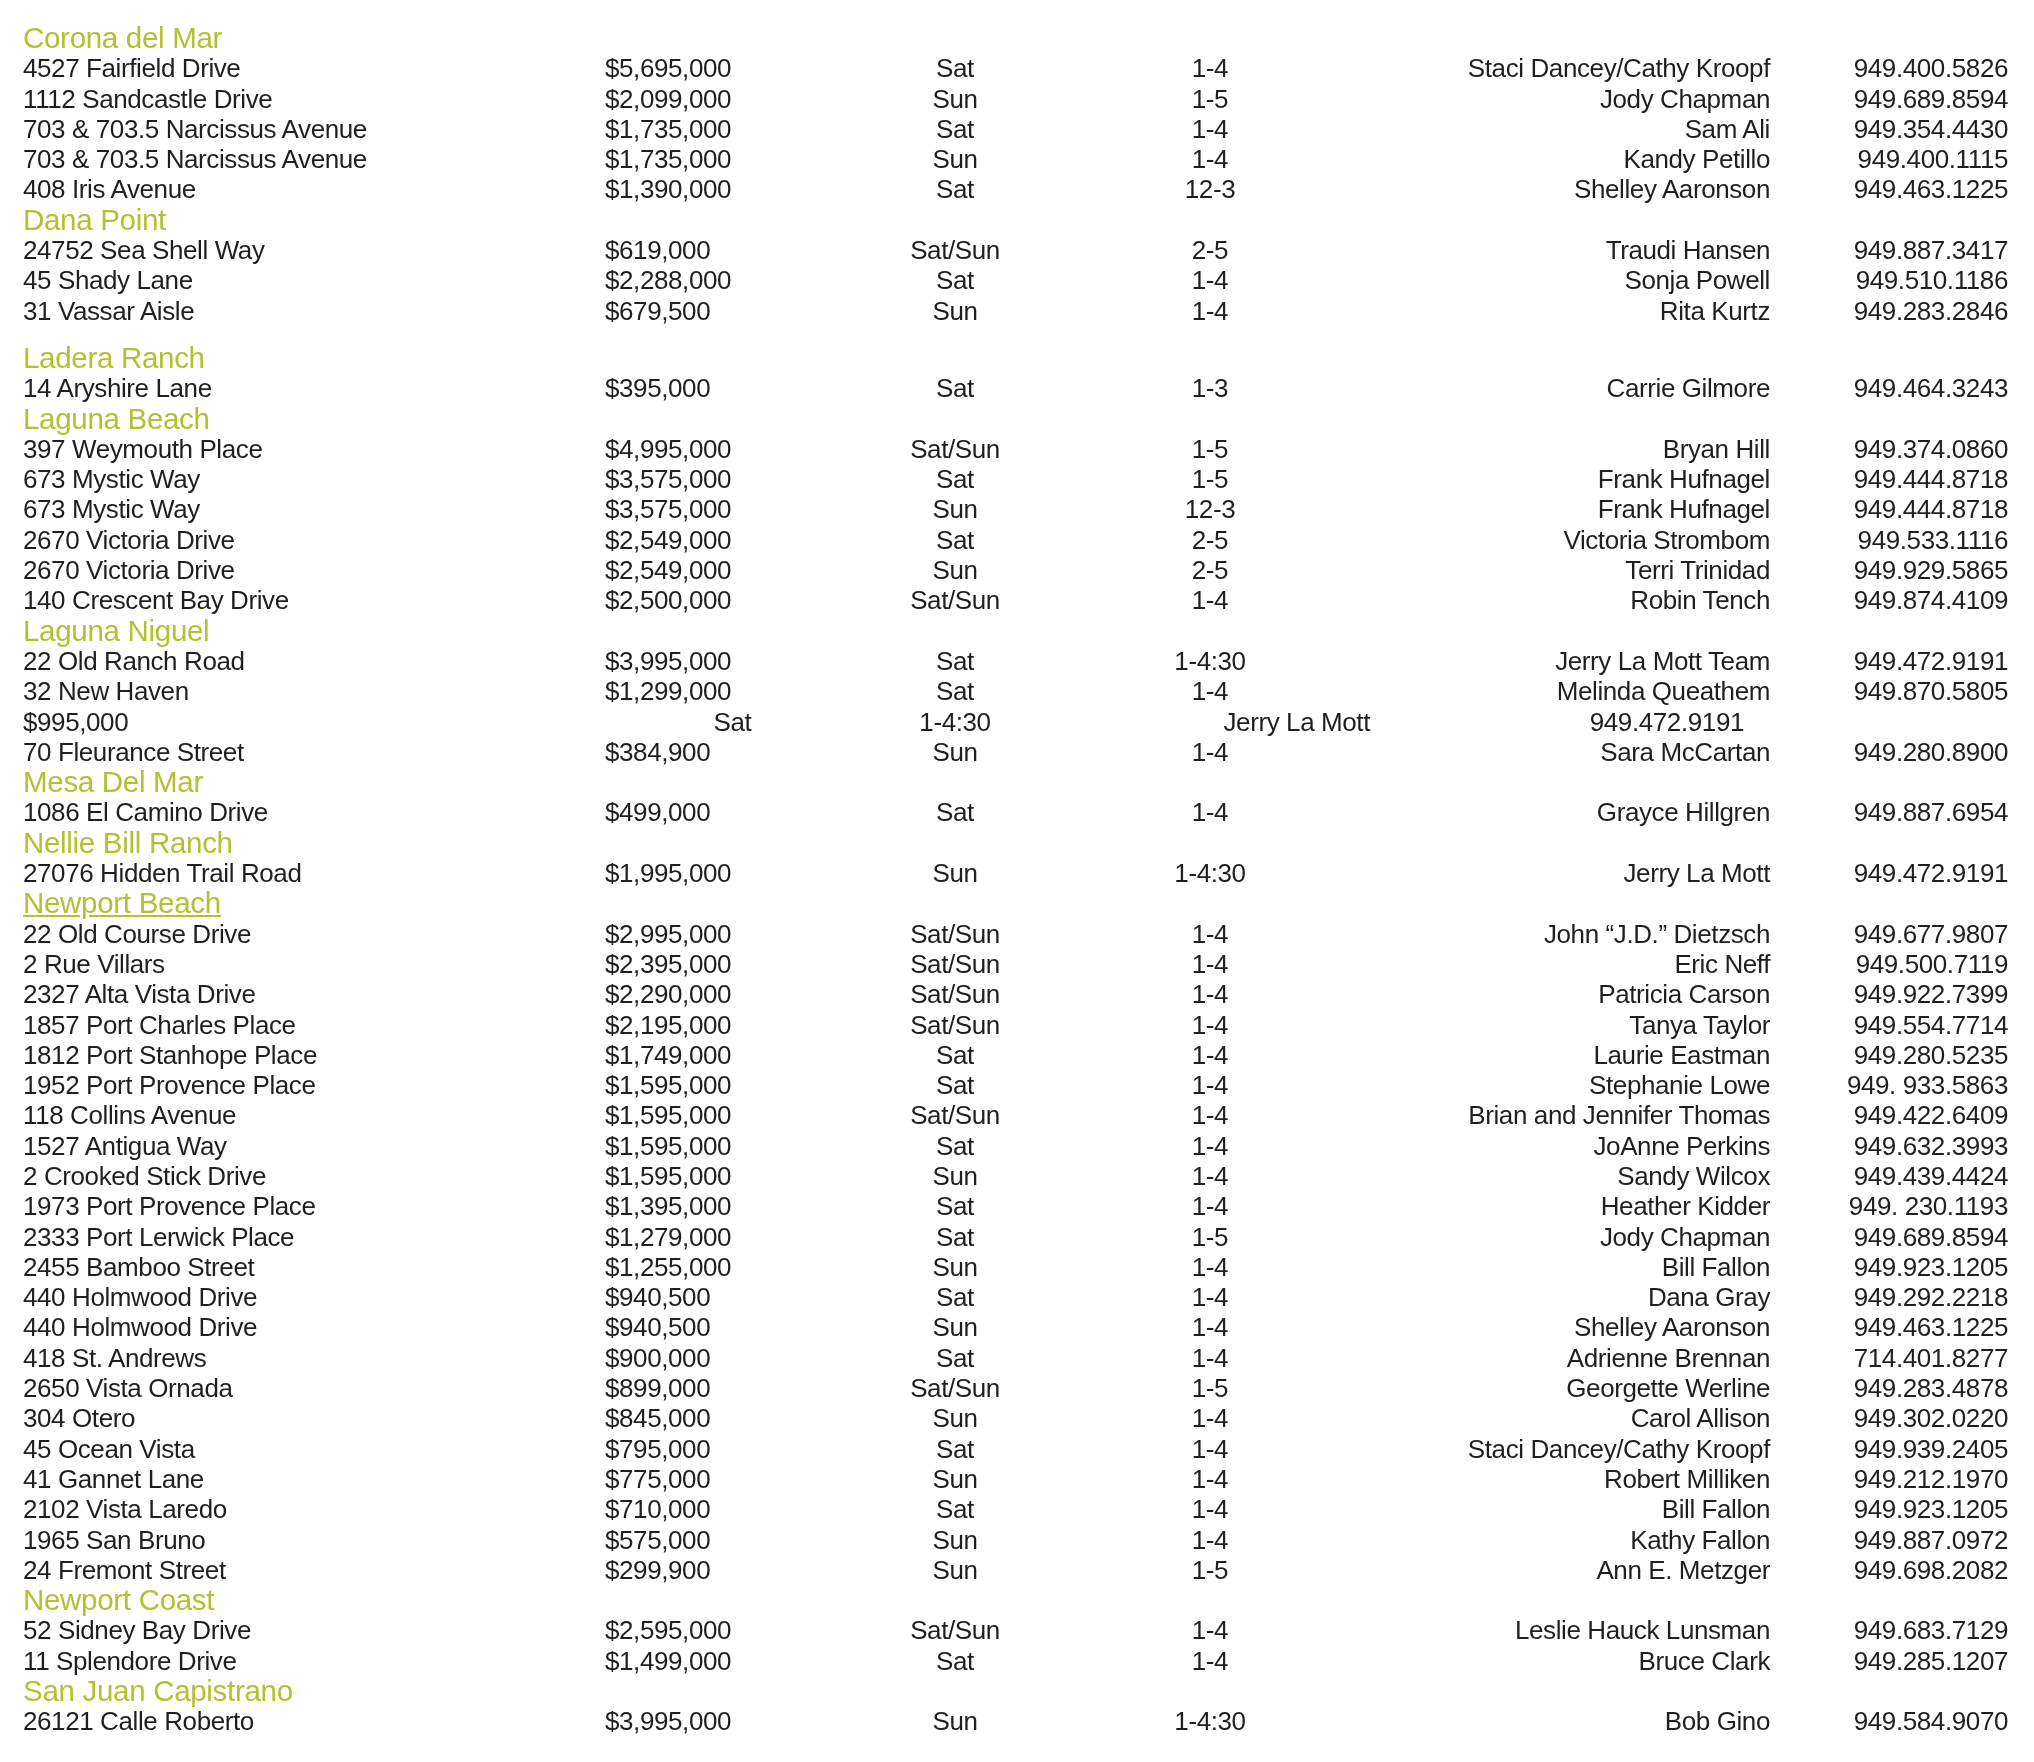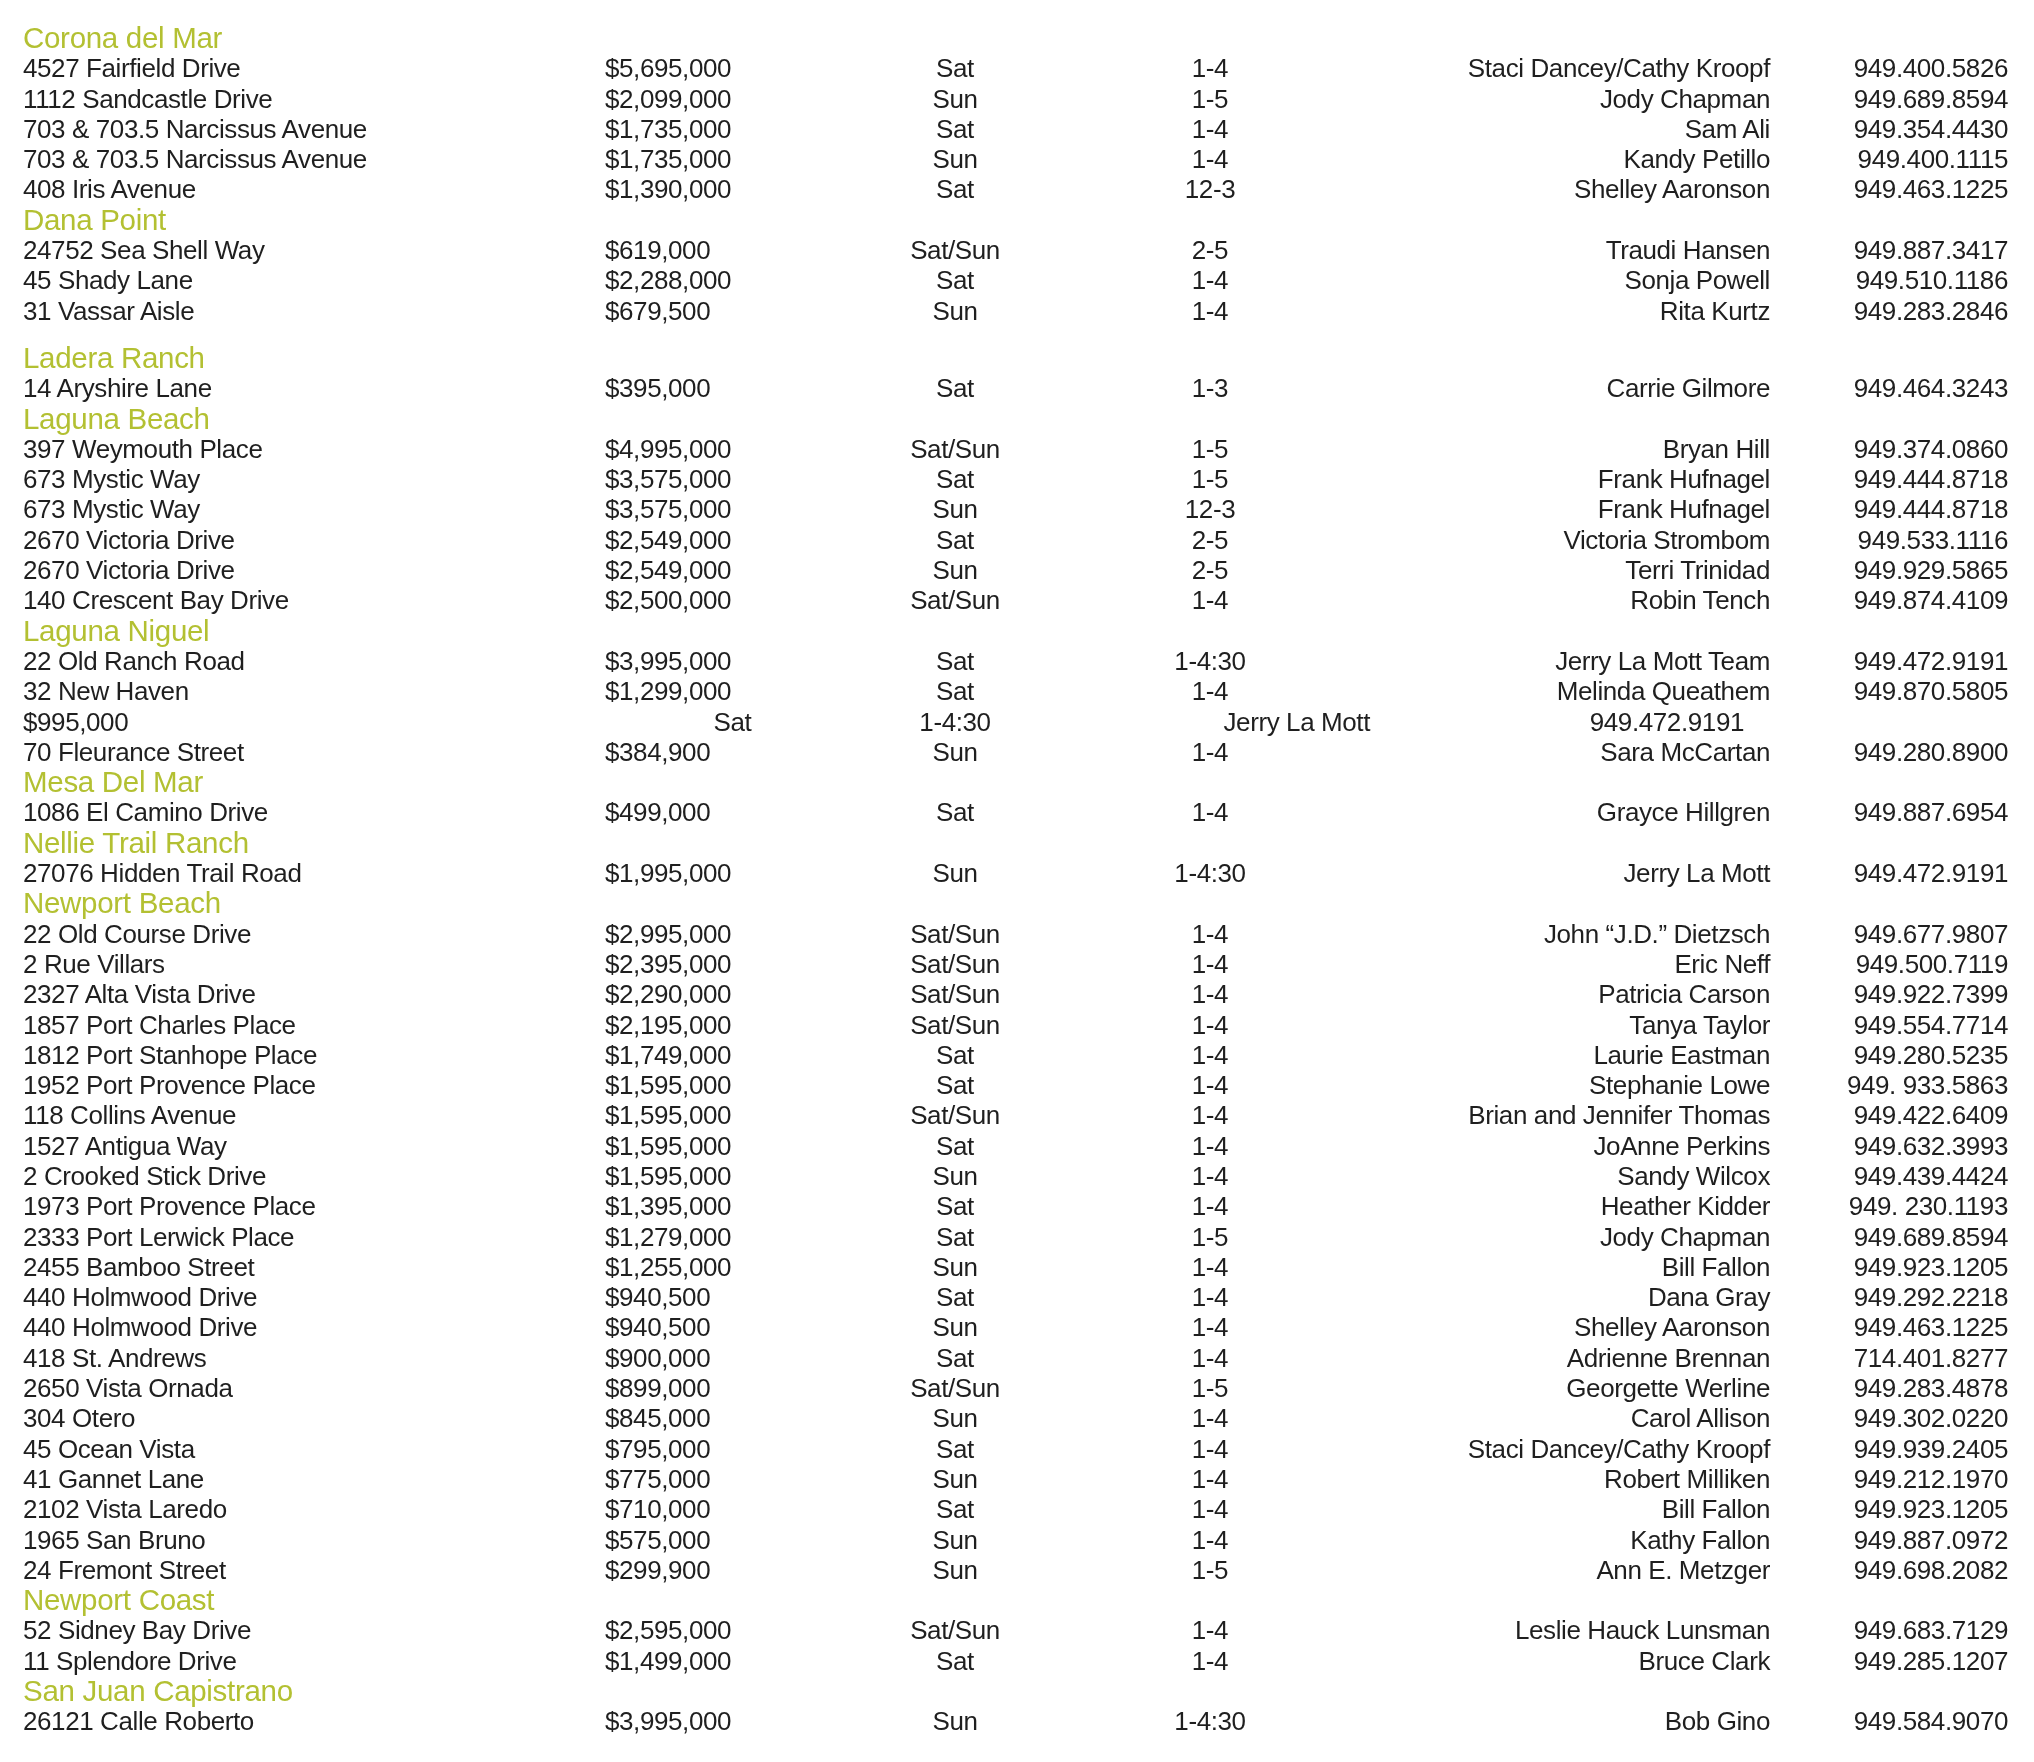--- a/index.html
+++ b/index.html
@@ -205,30 +205,30 @@
   </div>
     <div class="city-header" style="color: rgb(179, 192, 50);">Mesa Del Mar</div>
     <div class="listing-row">
     <div class="cell cell-address">1086 El Camino Drive</div>
     <div class="cell cell-price">$499,000</div>
     <div class="cell cell-day">Sat</div>
     <div class="cell cell-time">1-4</div>
     <div class="cell cell-agent">Grayce Hillgren</div>
     <div class="cell cell-phone">949.887.6954</div>
   </div>
-    <div class="city-header" style="color: rgb(179, 192, 50);">Nellie Trail Ranch</div>
+    <div class="city-header" style="color: rgb(179, 192, 50);">Nellie Bill Ranch</div>
     <div class="listing-row">
     <div class="cell cell-address">27076 Hidden Trail Road</div>
     <div class="cell cell-price">$1,995,000</div>
     <div class="cell cell-day">Sun</div>
     <div class="cell cell-time">1-4:30</div>
     <div class="cell cell-agent">Jerry La Mott</div>
     <div class="cell cell-phone">949.472.9191</div>
   </div>
-    <div class="city-header" style="color: rgb(179, 192, 50);">Newport Beach</div>
+    <div class="city-header" style="color: rgb(179, 192, 50); text-decoration: underline;">Newport Beach</div>
     <div class="listing-row">
     <div class="cell cell-address">22 Old Course Drive</div>
     <div class="cell cell-price">$2,995,000</div>
     <div class="cell cell-day">Sat/Sun</div>
     <div class="cell cell-time">1-4</div>
     <div class="cell cell-agent">John “J.D.” Dietzsch</div>
     <div class="cell cell-phone">949.677.9807</div>
   </div>
     <div class="listing-row">
     <div class="cell cell-address">2 Rue Villars</div>

